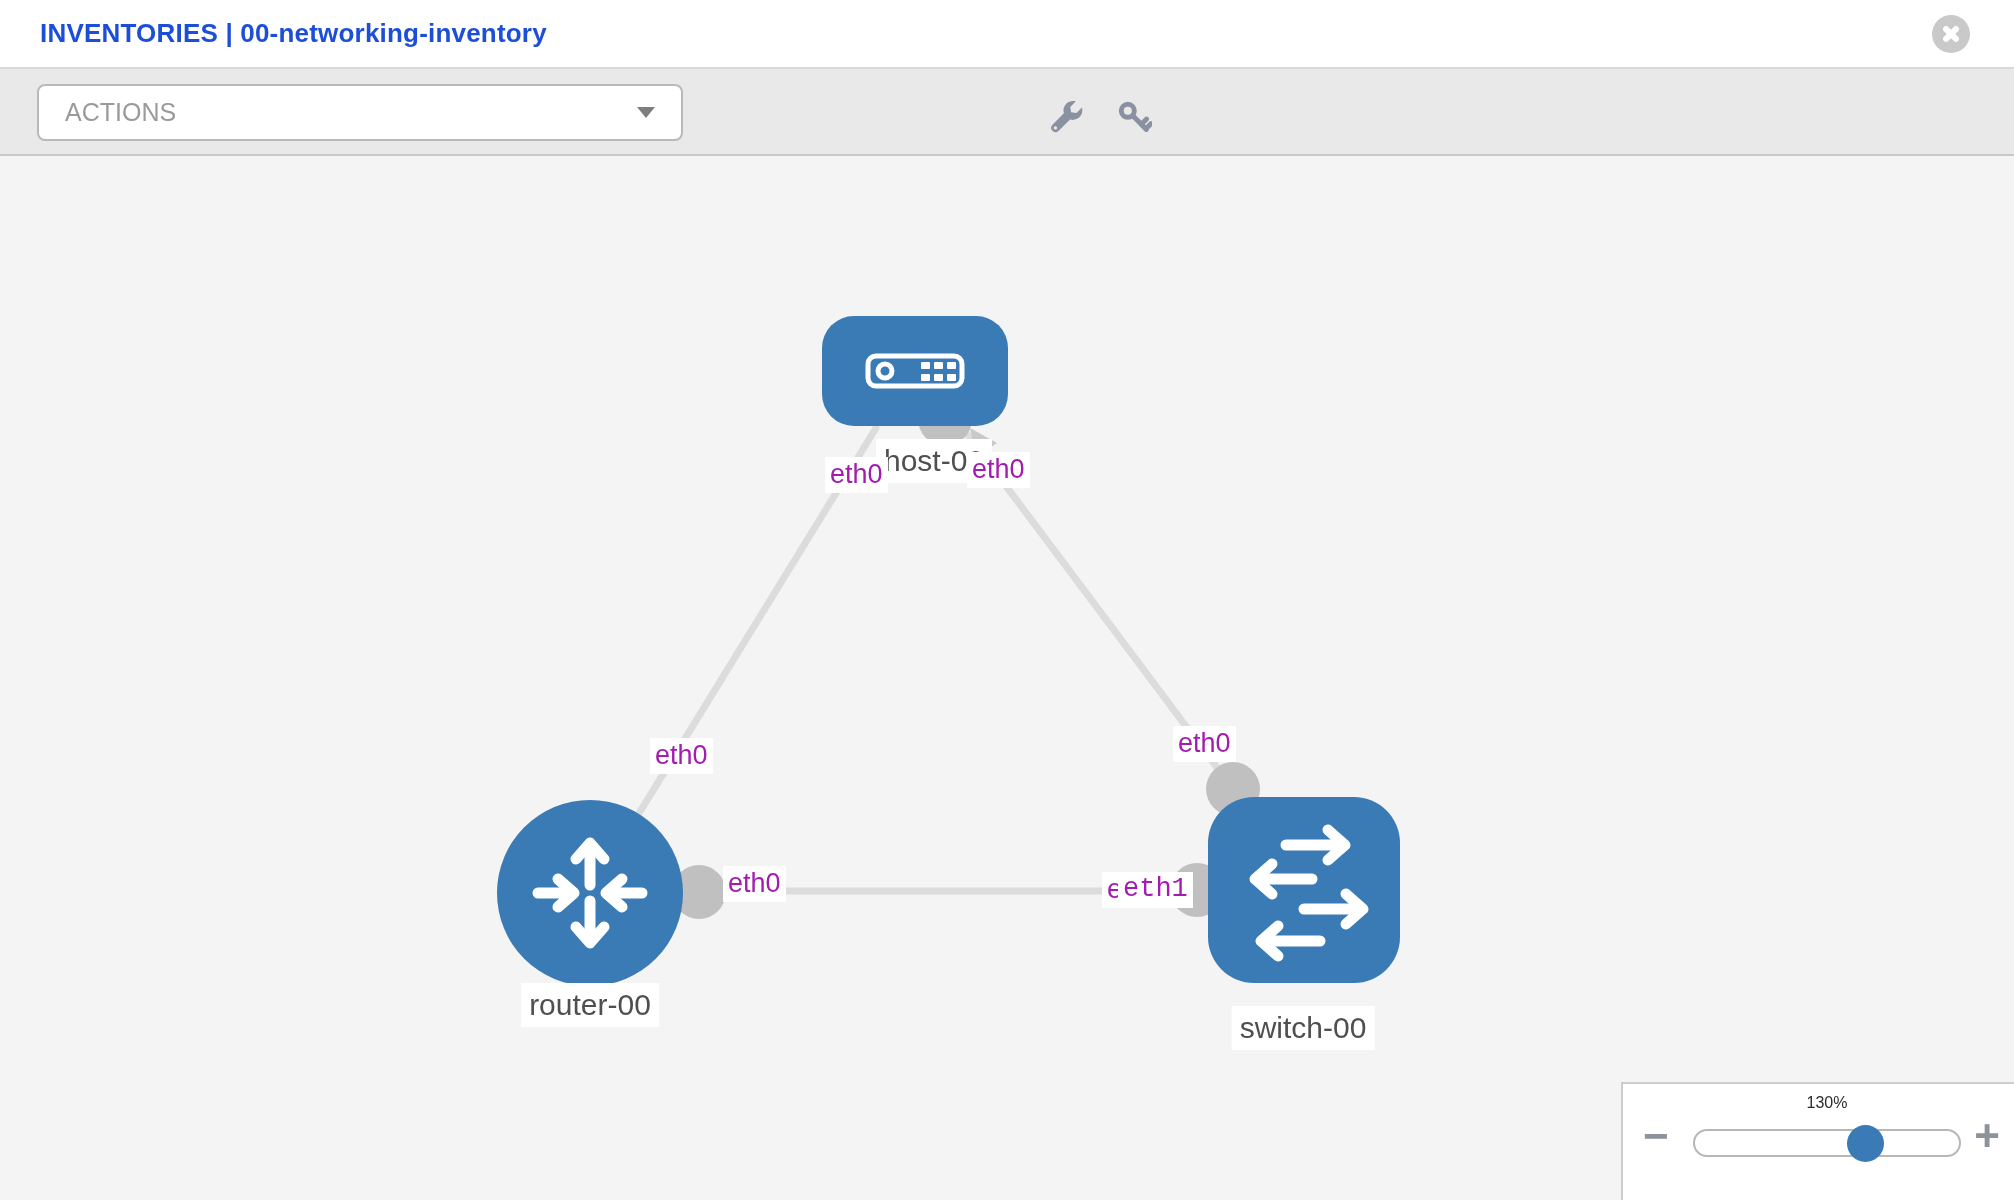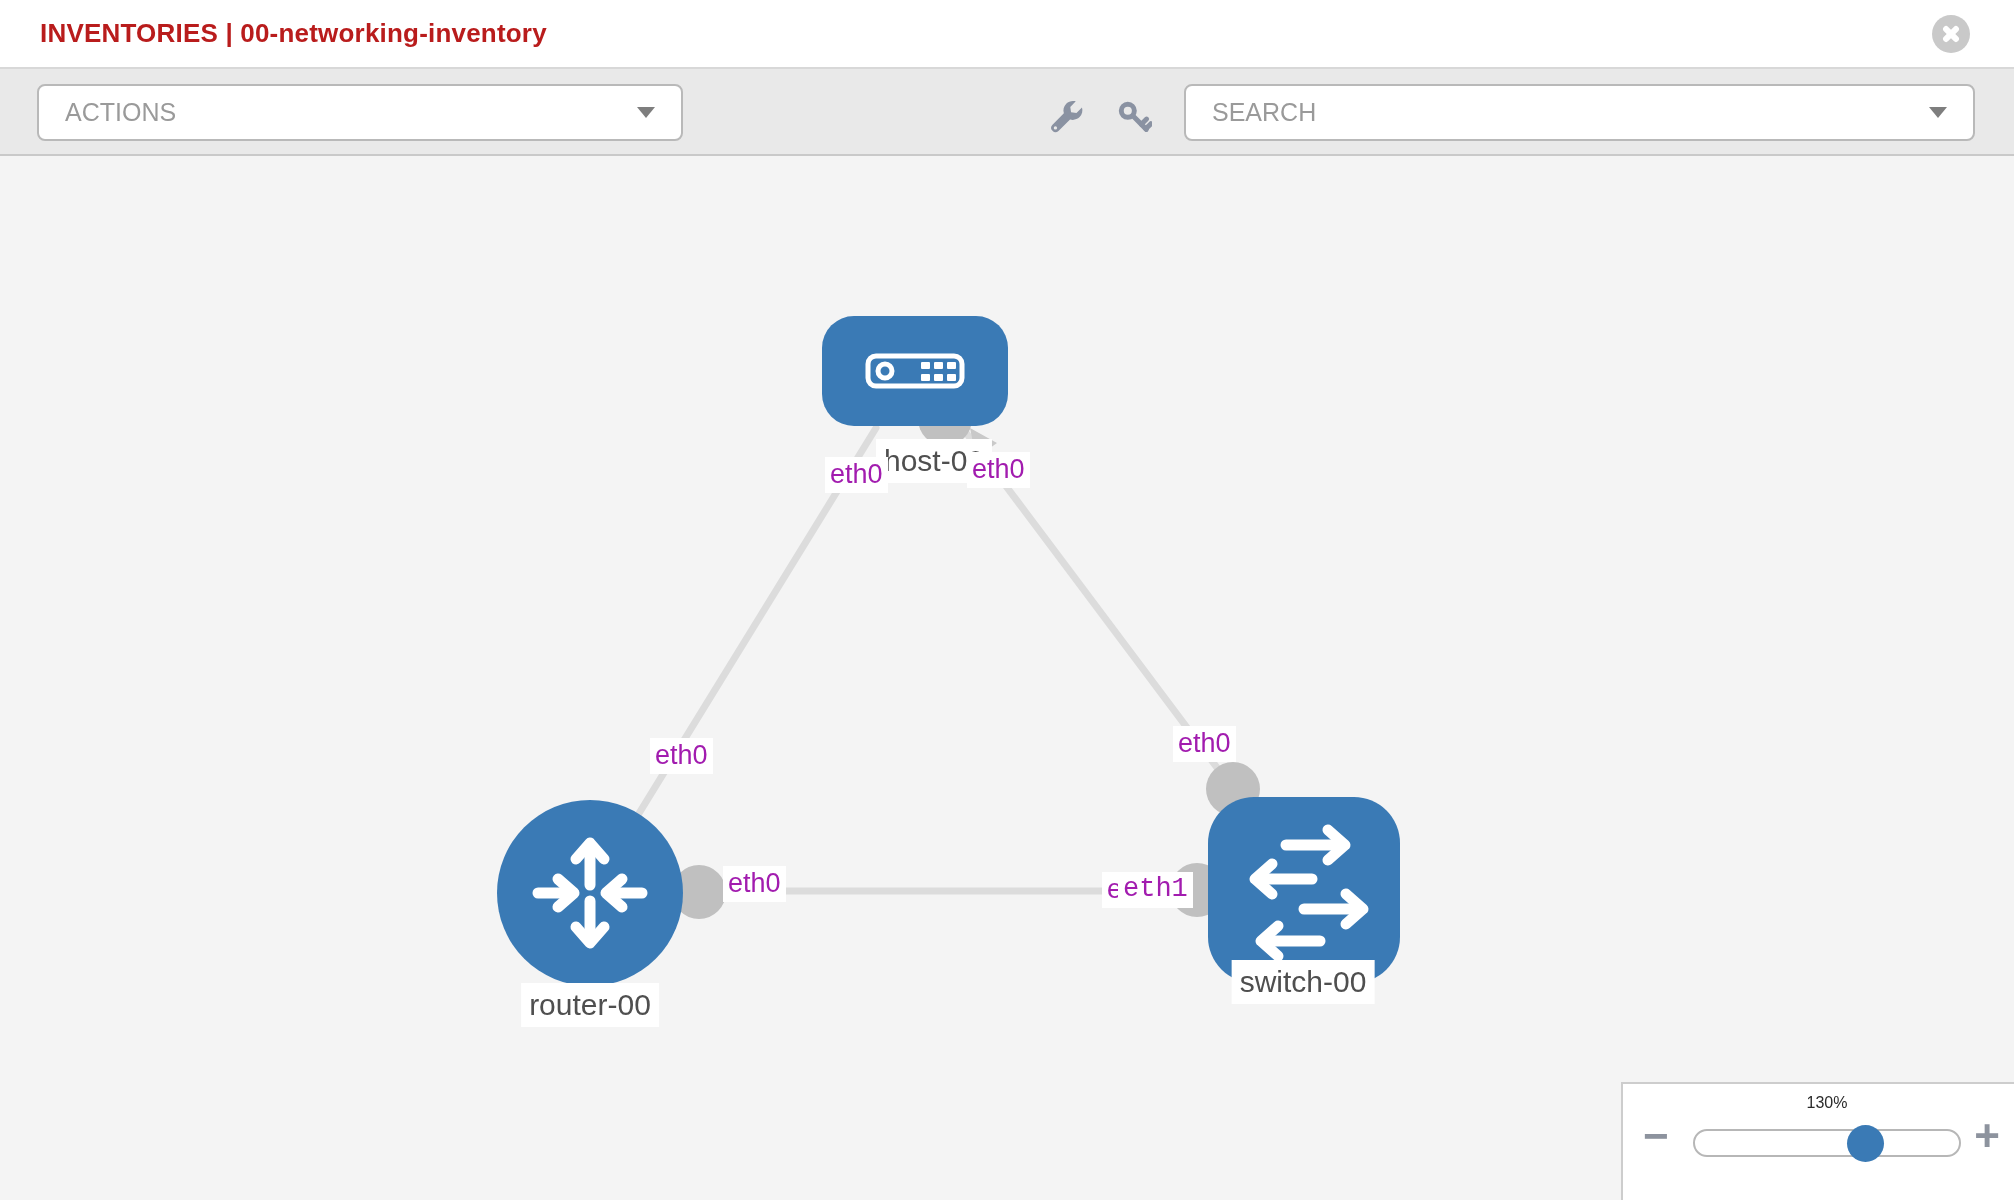--- a/index.html
+++ b/index.html
@@ -17,21 +17,21 @@
     background: #ffffff;
     border-bottom: 2px solid #d8d8d8;
     display: flex;
     align-items: center;
     justify-content: space-between;
     padding: 0 44px 0 40px;
   }
   .title {
     font-size: 26px;
     font-weight: 700;
-    color: #b91c1c;
+    color: #1d4ed8;
     letter-spacing: 0.2px;
   }
   .close-btn {
     width: 38px; height: 38px;
     border-radius: 50%;
     background: #c9c9c9;
     position: relative;
     cursor: pointer;
     flex: 0 0 auto;
   }
@@ -124,21 +124,21 @@
     background: #ffffff;
     padding: 1px 5px;
     font-size: 27px;
     color: #a21caf;
     white-space: nowrap;
     z-index: 3;
     line-height: 1.25;
   }
   .lbl-host   { left: 934px;  top: 283px; }
   .lbl-router { left: 590px;  top: 827px; }
-  .lbl-switch { left: 1303px; top: 804px; }
+  .lbl-switch { left: 1303px; top: 850px; }
 
   .if-host-left    { left: 825px;  top: 301px; }
   .if-host-right   { left: 967px;  top: 296px; }
   .if-router-link  { left: 650px;  top: 582px; }
   .if-router-port  { left: 723px;  top: 710px; }
   .if-switch-top   { left: 1173px; top: 570px; }
   .if-switch-back  { left: 1102px; top: 716px; z-index: 3; }
   .if-switch-front { left: 1118px; top: 716px; z-index: 4; font-family: Liberation Mono, monospace; }
 
   
@@ -215,24 +215,20 @@
     <svg width="36" height="36" viewBox="0 0 32 32">
       <g fill="none" stroke="#8a92a2" stroke-width="4.4" stroke-linecap="round">
         <circle cx="10.5" cy="10.5" r="5.8"></circle>
         <path d="M15.2 15.2 L27 27"></path>
         <path d="M22.5 22.5 L27.2 17.8"></path>
         <path d="M26.5 26.5 L31 22"></path>
       </g>
     </svg>
   </button>
 
-  <div class="select-box select-search">
-    <span>SEARCH</span>
-    <span class="caret"></span>
-  </div>
 </div>
 
 <div class="canvas">
 
   <svg class="net-svg" width="2014" height="1044" viewBox="0 0 2014 1044">
 
     <line x1="590" y1="737" x2="876" y2="272" stroke="#dcdcdc" stroke-width="7" stroke-linecap="round"></line>
     <line x1="1233" y1="633" x2="958" y2="266" stroke="#dcdcdc" stroke-width="7" stroke-linecap="round"></line>
     <line x1="699" y1="735" x2="1197" y2="735" stroke="#dcdcdc" stroke-width="7" stroke-linecap="round"></line>
 

